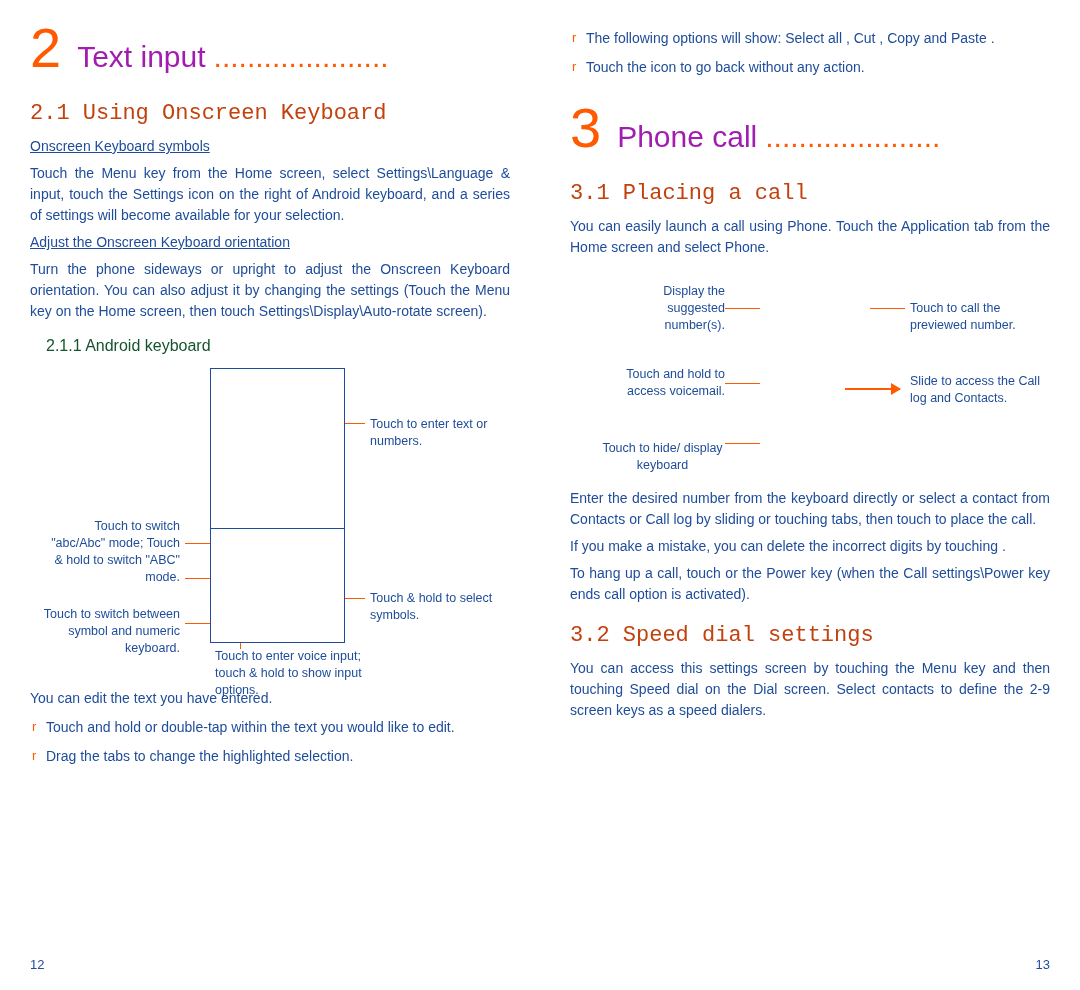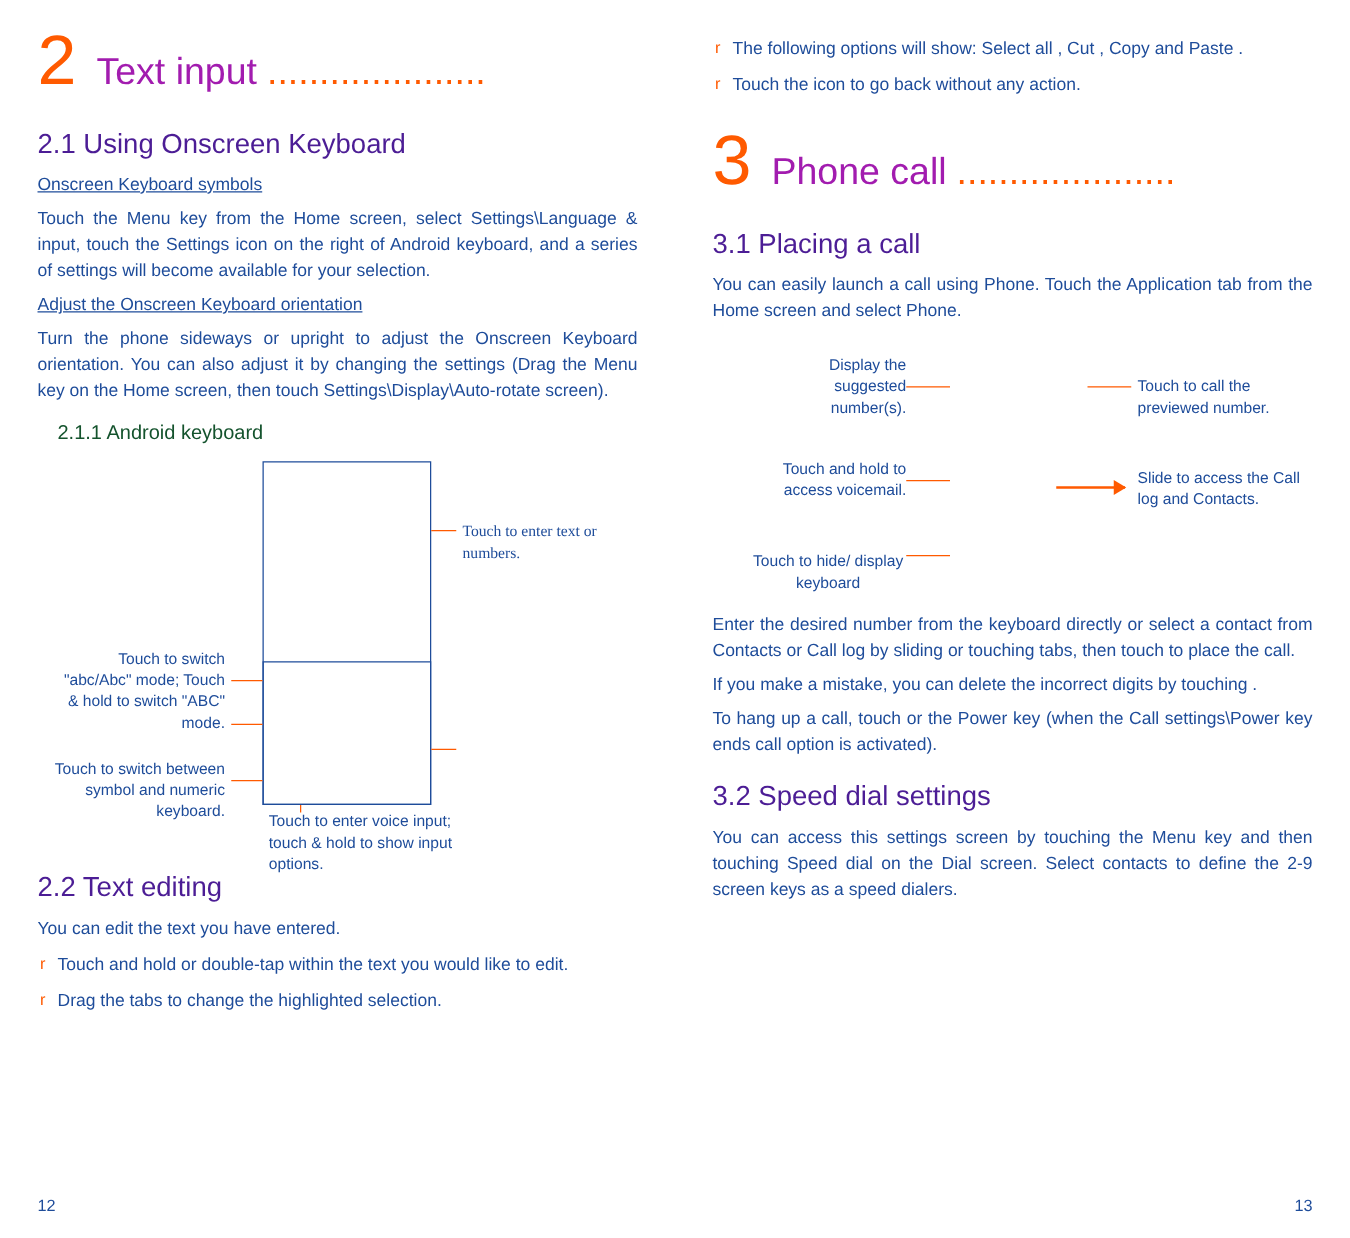--- a/index.html
+++ b/index.html
@@ -41,23 +41,24 @@
   }
   .dots {
     flex: 1;
     color: #ff5a00;
     font-size: 30px;
     overflow: hidden;
     white-space: nowrap;
     margin-left: 8px;
   }
   .h2 {
-    color: #4c1d95;
+    color: #c2410c;
     font-size: 22px;
     margin: 14px 0 6px;
+    font-family: Liberation Mono, monospace;
   }
   .h3 {
     color: #14532d;
     font-size: 16px;
     margin: 12px 16px 4px;
   }
   .sub-underline {
     text-decoration: underline;
     font-size: 14px;
     margin: 6px 0 4px;
@@ -144,45 +145,45 @@
   <div class="chapter-head">
     <span class="chapter-num">2</span>
     <span class="chapter-title">Text input</span>
     <span class="dots">.....................</span>
   </div>
 
   <div class="h2">2.1   Using Onscreen Keyboard</div>
   <span class="sub-underline">Onscreen Keyboard symbols</span>
   <p>Touch the Menu key from the Home screen, select Settings\Language &amp; input, touch the Settings icon     on the right of Android keyboard, and a series of settings will become available for your selection.</p>
   <span class="sub-underline">Adjust the Onscreen Keyboard orientation</span>
-  <p>Turn the phone sideways or upright to adjust the Onscreen Keyboard orientation. You can also adjust it by changing the settings (Drag the Menu key on the Home screen, then touch Settings\Display\Auto-rotate screen).</p>
+  <p>Turn the phone sideways or upright to adjust the Onscreen Keyboard orientation. You can also adjust it by changing the settings (Touch the Menu key on the Home screen, then touch Settings\Display\Auto-rotate screen).</p>
 
   <div class="h3">2.1.1  Android keyboard</div>
 
   <div class="kbd-figure">
     <div class="kbd-rect"></div>
     <div class="kbd-rect" style="top:160px; height:115px;"></div>
 
     <div class="conn" style="left:315px; top:55px; width:20px; height:1px;"></div>
-    <div class="kbd-label" style="left:340px; top:48px; width:130px;font-family:Liberation Serif, serif;">Touch to enter text or numbers.</div>
+    <div class="kbd-label" style="left:340px; top:48px; width:130px;">Touch to enter text or numbers.</div>
 
     <div class="conn" style="left:155px; top:175px; width:25px; height:1px;"></div>
     <div class="conn" style="left:155px; top:210px; width:25px; height:1px;"></div>
     <div class="kbd-label" style="left:10px; top:150px; width:140px; text-align:right;">Touch to switch "abc/Abc" mode; Touch &amp; hold to switch "ABC" mode.</div>
 
     <div class="conn" style="left:155px; top:255px; width:25px; height:1px;"></div>
     <div class="kbd-label" style="left:10px; top:238px; width:140px; text-align:right;">Touch to switch between symbol and numeric keyboard.</div>
 
     <div class="conn" style="left:315px; top:230px; width:20px; height:1px;"></div>
+    <div class="kbd-label" style="left:340px; top:222px; width:130px;">Touch &amp; hold to select symbols.</div>
 
     <div class="conn" style="left:210px; top:275px; width:1px; height:6px;"></div>
     <div class="kbd-label" style="left:185px; top:280px; width:170px;">Touch to enter voice input; touch &amp; hold to show input options.</div>
   </div>
 
-  <div class="h2">2.2   Text editing</div>
   <p>You can edit the text you have entered.</p>
   <p class="bullet">Touch and hold or double-tap within the text you would like to edit.</p>
   <p class="bullet">Drag the tabs to change the highlighted selection.</p>
 
   <div class="page-num left">12</div>
 </div>
 
 <div class="page">
   <p class="bullet">The following options will show: Select all      , Cut      , Copy     and Paste     .</p>
   <p class="bullet">Touch the       icon to go back without any action.</p>

